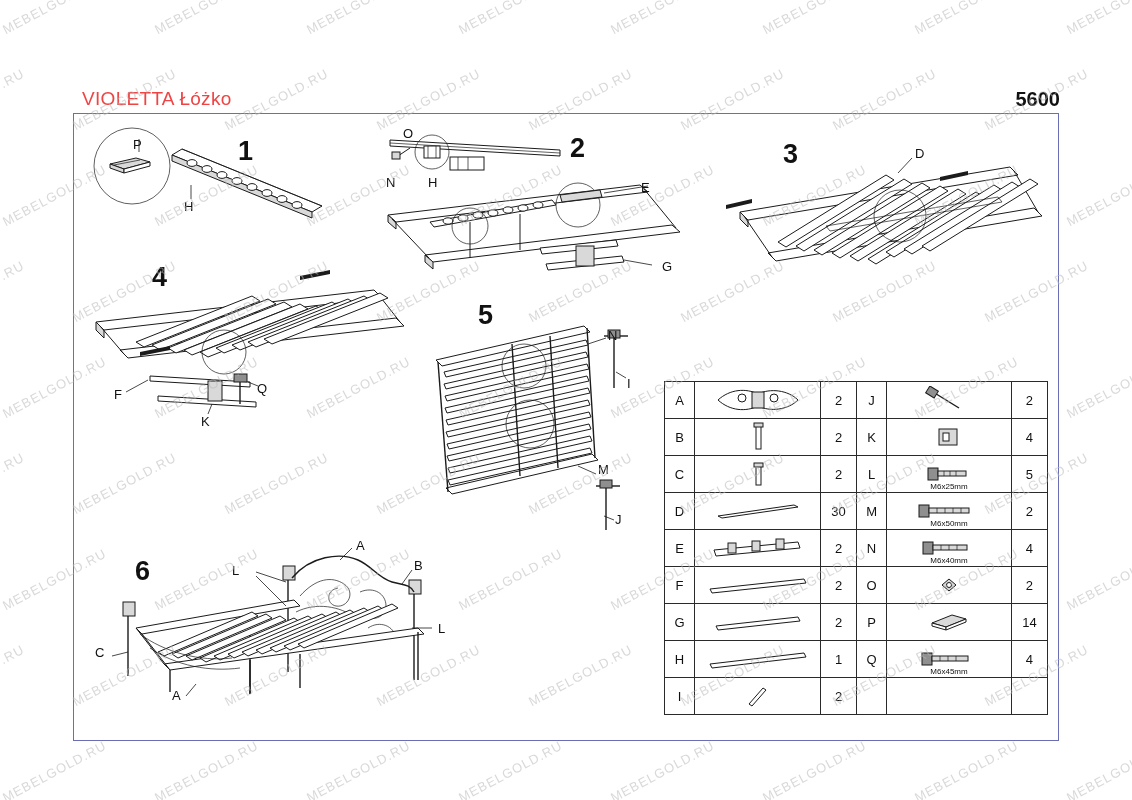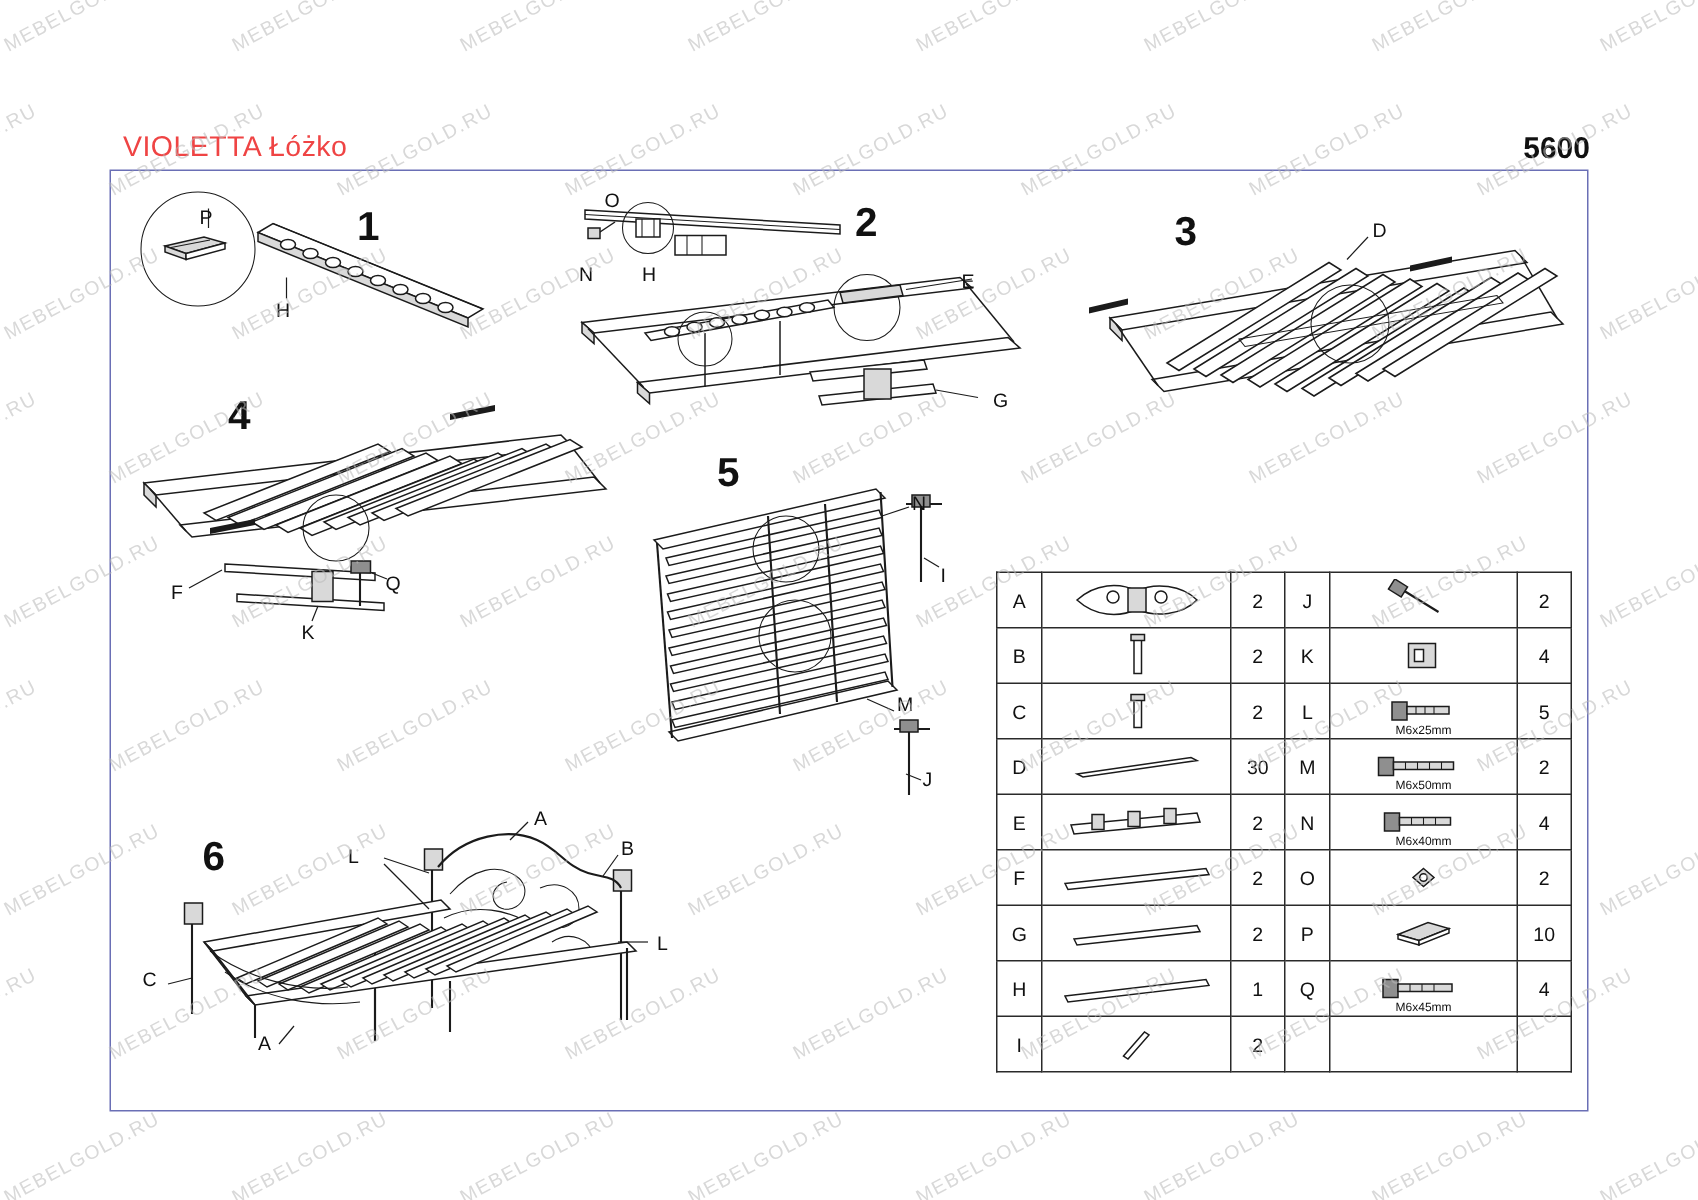--- a/index.html
+++ b/index.html
@@ -571,21 +571,21 @@
         <td class="c-letter">P</td>
         <td class="c-icon">
           <div class="icon-wrap">
             <svg width="46" height="22">
               <polygon points="6,12 26,4 40,8 20,16" class="fillg"></polygon>
               <polygon points="6,12 6,15 20,19 20,16" class="fillw"></polygon>
               <polygon points="20,16 20,19 40,11 40,8" class="fillw"></polygon>
             </svg>
           </div>
         </td>
-        <td class="c-qty">10</td>
+        <td class="c-qty">14</td>
       </tr>
 
       <tr>
         <td class="c-letter">H</td>
         <td class="c-icon">
           <div class="icon-wrap">
             <svg width="104" height="20">
               <polygon points="4,15 98,4 100,8 6,19" class="fillw"></polygon>
             </svg>
           </div>

